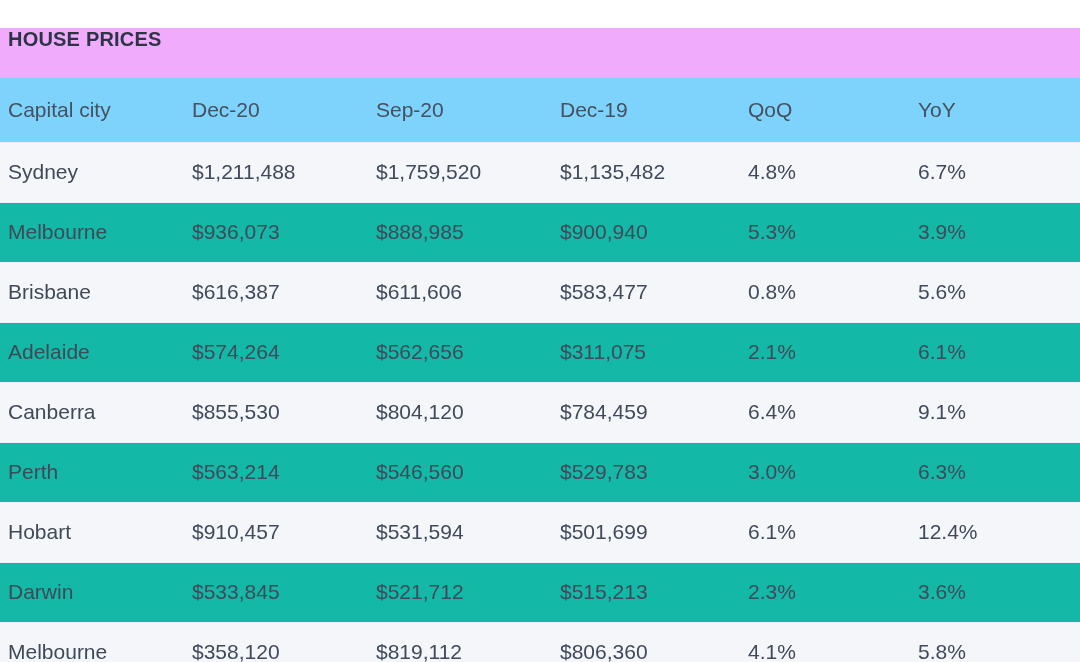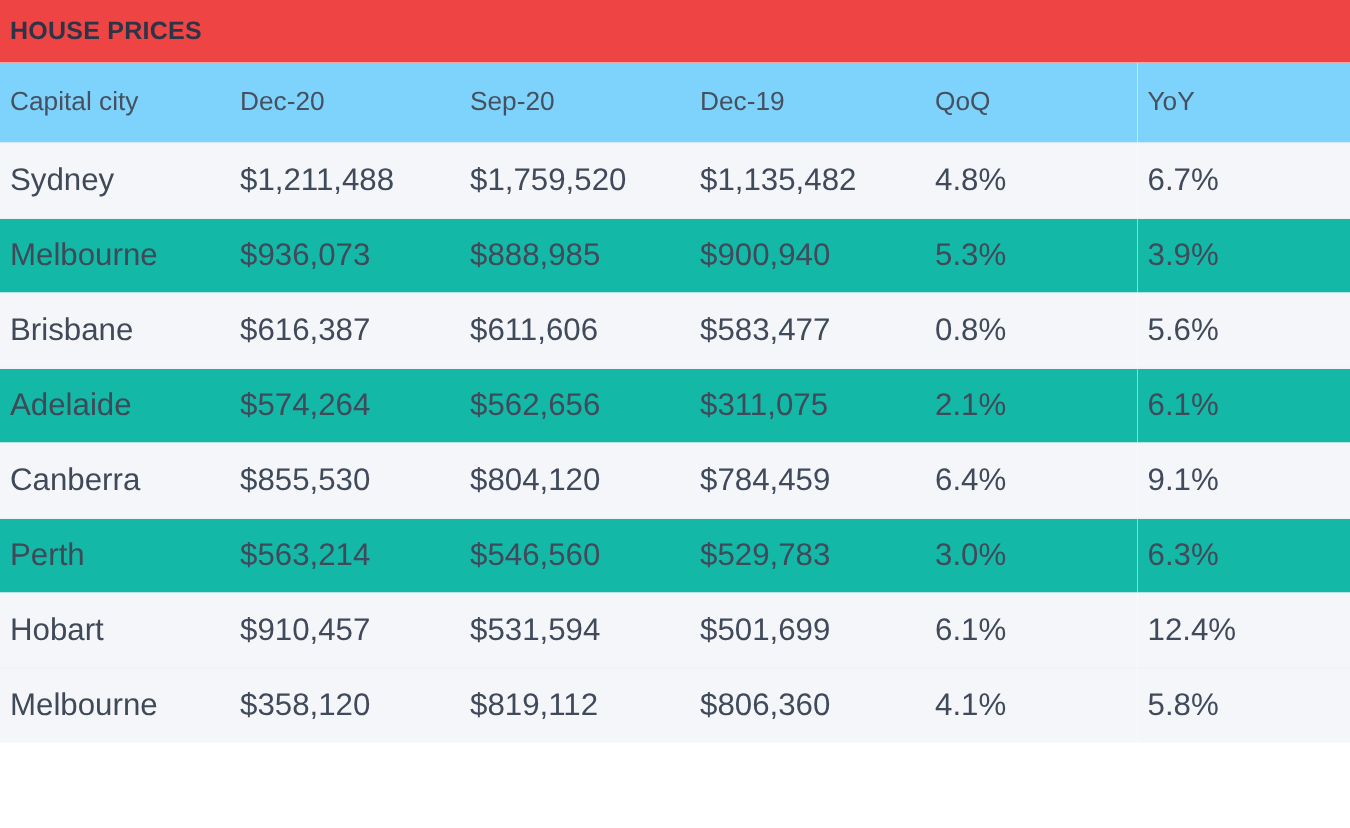--- a/index.html
+++ b/index.html
@@ -18,25 +18,25 @@
   #table-card {
     width: 1080px;
     height: 662px;
     position: relative;
     background: #ffffff;
   }
 
   
   #title-band {
     height: 50px;
-    background: #ef4444;
+    background: #f0abfc;
     display: flex;
-    align-items: center;
     padding-left: 8px;
     box-sizing: border-box;
+    margin-top: 28px;
   }
   #title-band .title-text {
     font-size: 20px;
     font-weight: bold;
     color: #2d3446;
     letter-spacing: 0.2px;
   }
 
   
   table.price-table {
@@ -71,21 +71,21 @@
   }
 
   tbody tr.data-row {
     height: 60px;
     background: #14b8a6;
   }
   tbody tr.data-row.striped {
     background: #f4f6fa;
   }
   tbody tr.data-row td {
-    font-size: 25px;
+    font-size: 21px;
     color: #404a5a;
     vertical-align: middle;
     border-top: 1px solid #eceff4;
   }
   tbody tr.data-row:first-child td {
     border-top: 1px solid #eceff4;
   }
   tbody tr.data-row td.city-cell {
     color: #3f4957;
   }
@@ -168,20 +168,28 @@
           <td>6.3%</td>
         </tr>
         <tr class="data-row striped">
           <td class="city-cell">Hobart</td>
           <td>$910,457</td>
           <td>$531,594</td>
           <td>$501,699</td>
           <td>6.1%</td>
           <td>12.4%</td>
         </tr>
+        <tr class="data-row">
+          <td class="city-cell">Darwin</td>
+          <td>$533,845</td>
+          <td>$521,712</td>
+          <td>$515,213</td>
+          <td>2.3%</td>
+          <td>3.6%</td>
+        </tr>
         <tr class="data-row striped">
           <td class="city-cell">Melbourne</td>
           <td>$358,120</td>
           <td>$819,112</td>
           <td>$806,360</td>
           <td>4.1%</td>
           <td>5.8%</td>
         </tr>
       </tbody>
   </table>

